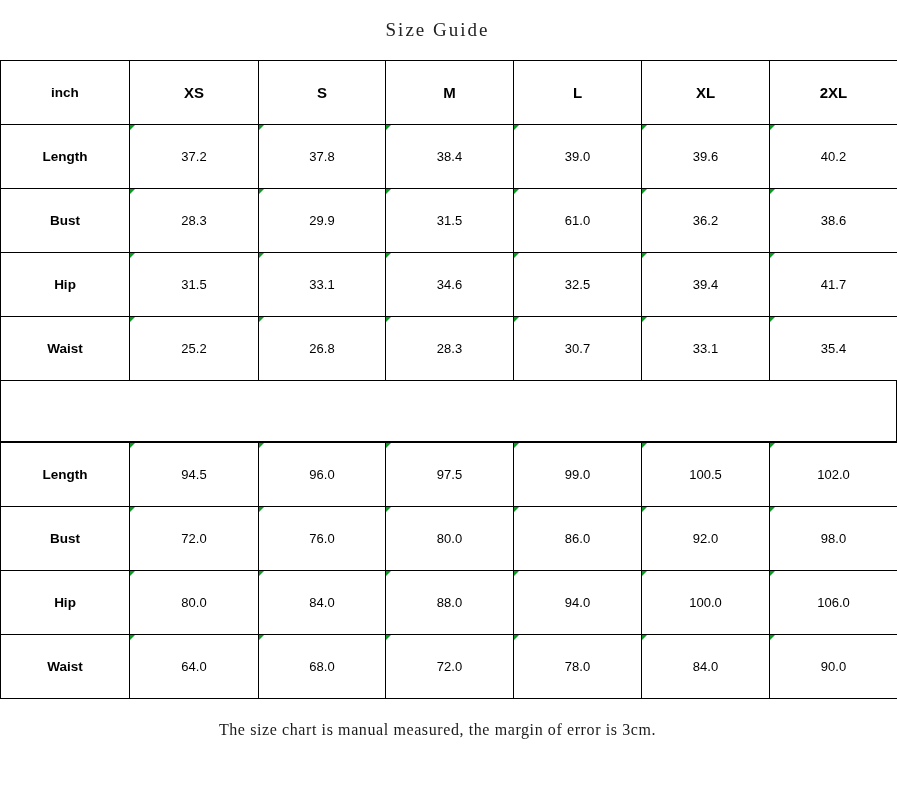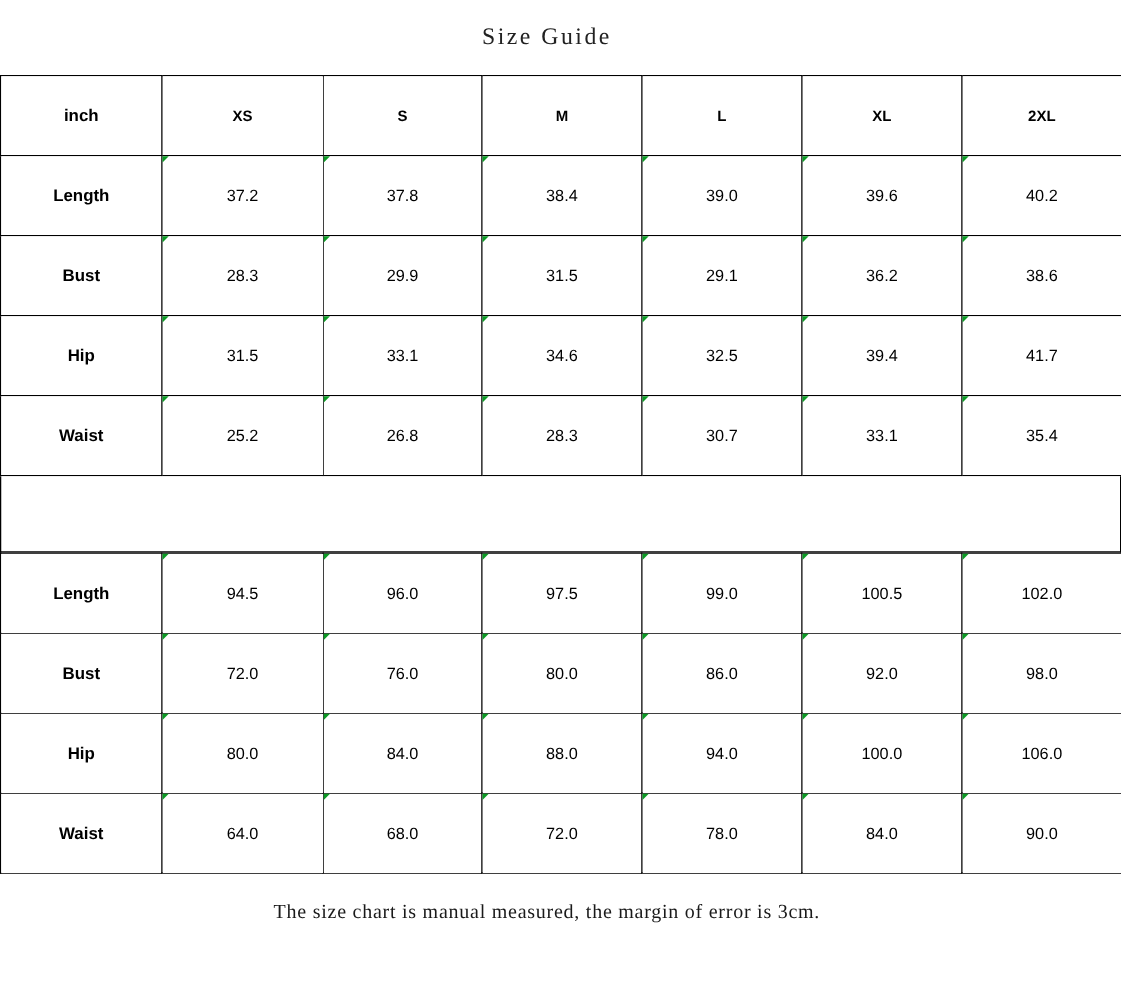--- a/index.html
+++ b/index.html
@@ -38,21 +38,21 @@
     border: 1px solid #000000;
     text-align: center;
     vertical-align: middle;
     font-size: 13px;
     height: 61px;
     position: relative;
     background: #ffffff;
   }
   table.size-table td.header-cell {
     font-weight: bold;
-    font-size: 12px;
+    font-size: 15px;
     margin-top: 21px;
   }
   table.size-table td.row-label {
     font-weight: bold;
     font-size: 13.5px;
     margin-top: 36px;
   }
   table.size-table td.unit-label {
     font-weight: bold;
     font-size: 13.5px;
@@ -132,21 +132,21 @@
           <td class="mark">38.4</td>
           <td class="mark">39.0</td>
           <td class="mark">39.6</td>
           <td class="mark">40.2</td>
         </tr>
         <tr>
           <td class="row-label">Bust</td>
           <td class="mark">28.3</td>
           <td class="mark">29.9</td>
           <td class="mark">31.5</td>
-          <td class="mark">29.1</td>
+          <td class="mark">61.0</td>
           <td class="mark">36.2</td>
           <td class="mark">38.6</td>
         </tr>
         <tr>
           <td class="row-label">Hip</td>
           <td class="mark">31.5</td>
           <td class="mark">33.1</td>
           <td class="mark">34.6</td>
           <td class="mark">32.5</td>
           <td class="mark">39.4</td>

